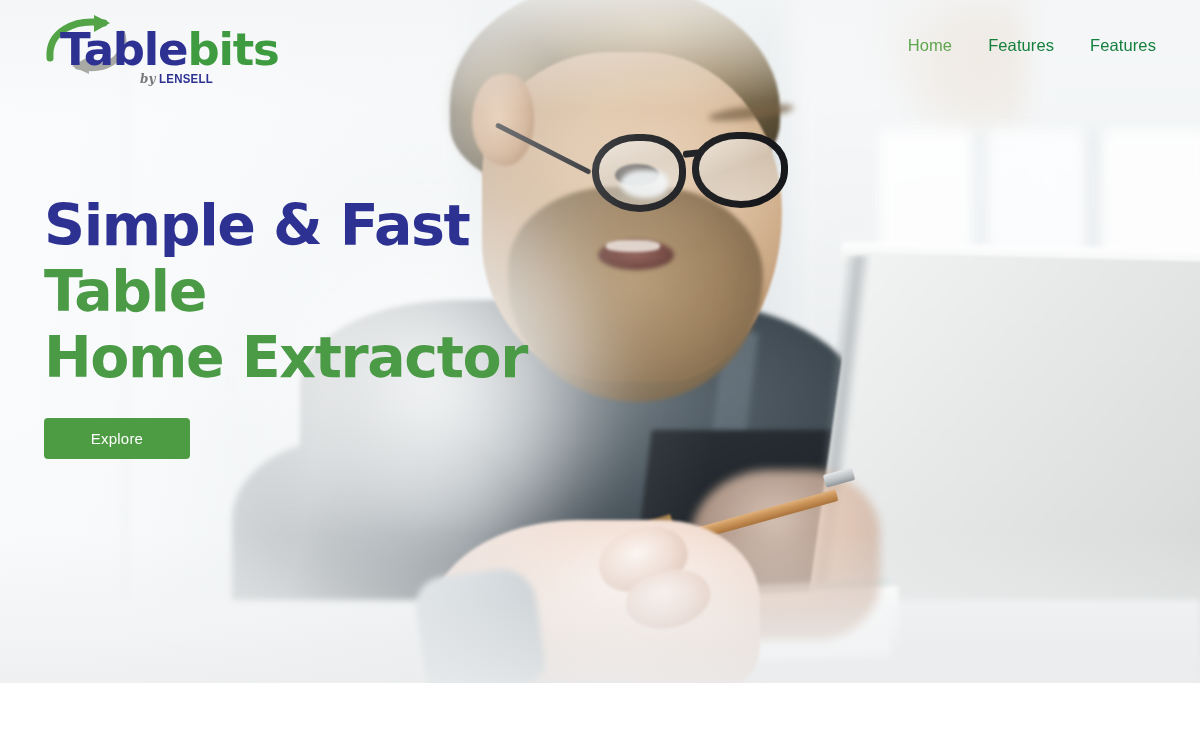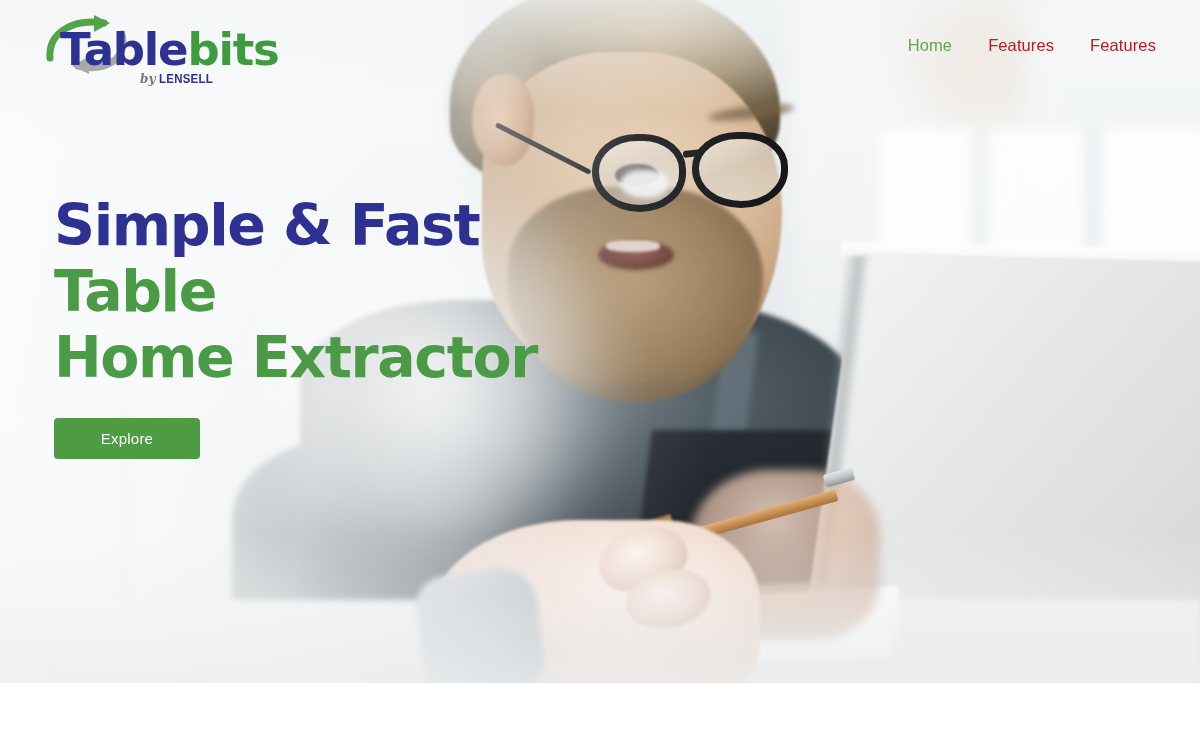--- a/index.html
+++ b/index.html
@@ -499,35 +499,34 @@
   .nav {
     position: absolute;
     right: 42px; top: 34px;
     display: flex;
     gap: 32px;
     align-items: center;
     justify-content: flex-end;
   }
   .nav a {
     font-size: 16.5px;
-    color: #b91c1c;
+    color: #15803d;
     text-decoration: none;
     letter-spacing: .1px;
     cursor: pointer;
     padding: 2px 2px;
   }
   .nav a.active { color: #5fa64f; }
 
   
   .hero-copy {
     position: absolute;
     left: 44px; top: 192px;
     z-index: 30;
     width: 620px;
-    margin-left: 10px;
   }
   .headline {
     font-size: 57px;
     font-weight: bold;
     line-height: 1.16;
     letter-spacing: -1.4px;
     font-family: "DejaVu Sans", sans-serif;
   }
   .hl-1 { color: #2d3192; }
   .hl-2 { color: #4a9a46; }

